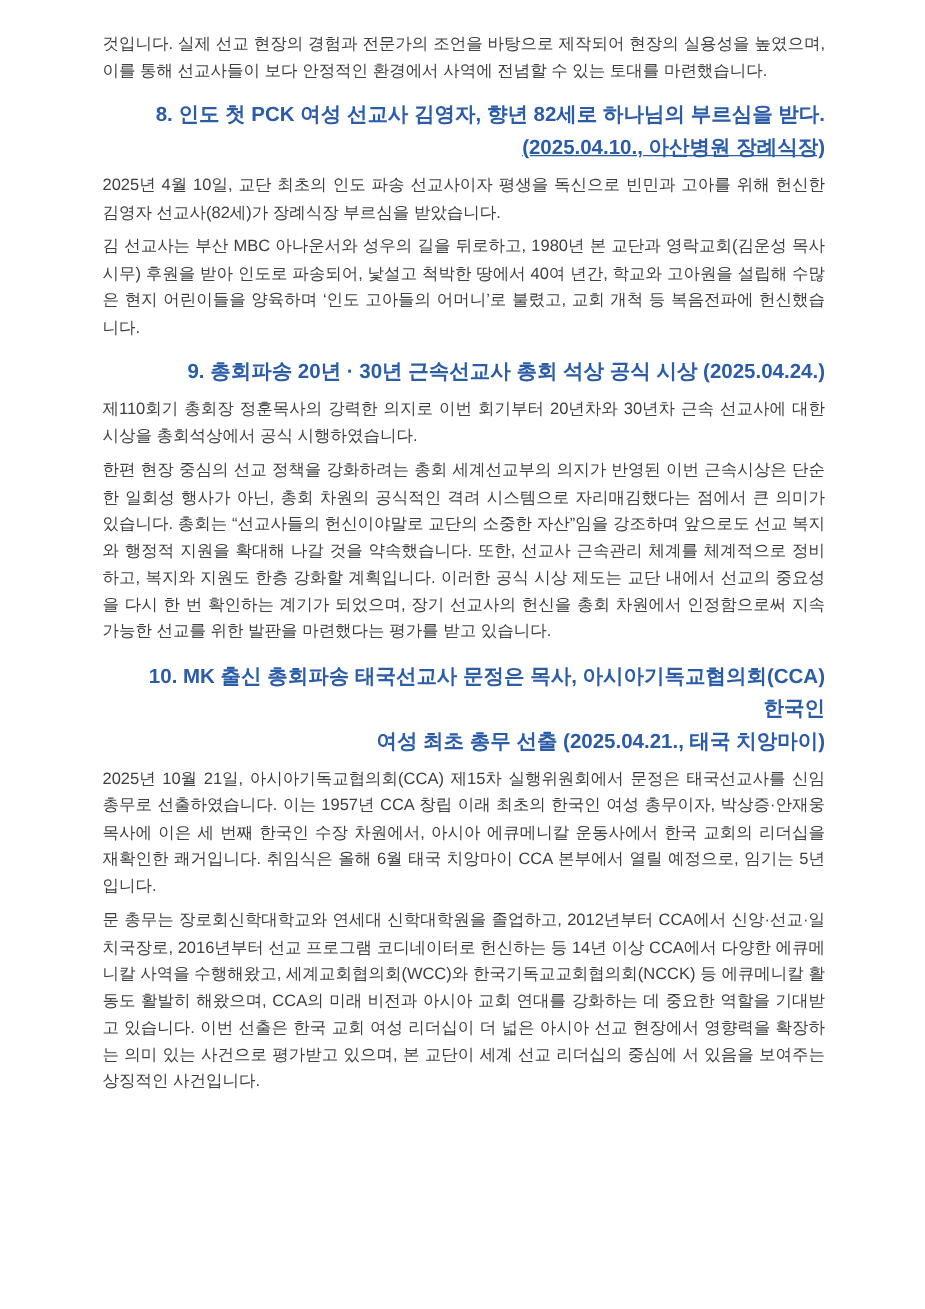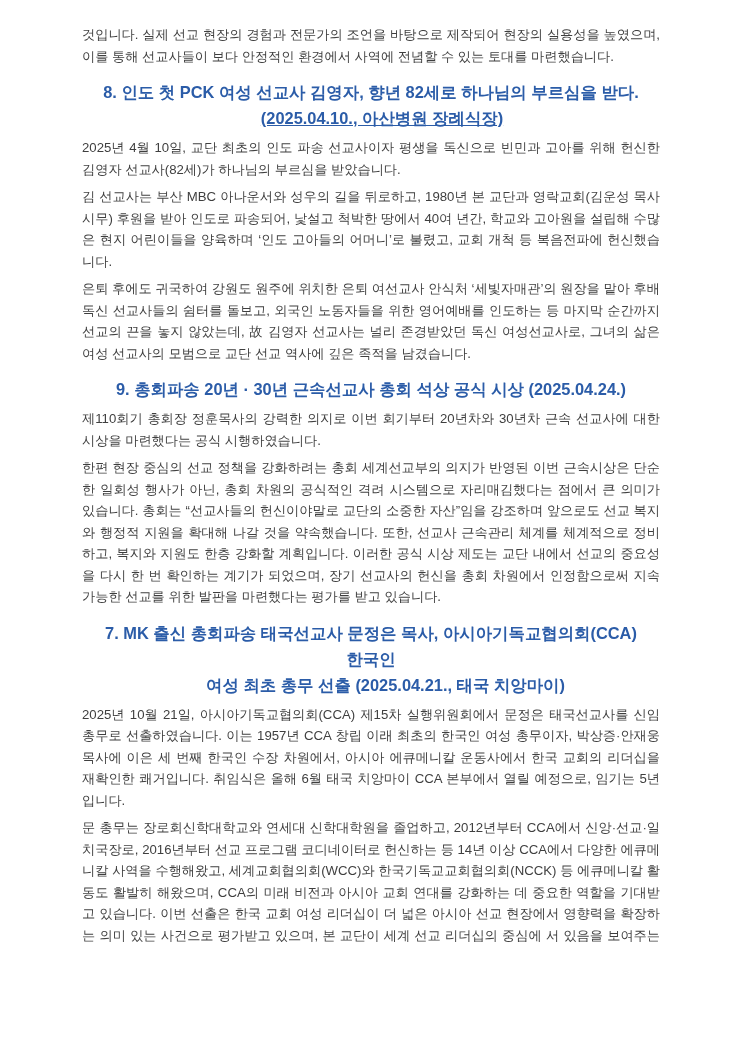--- a/index.html
+++ b/index.html
@@ -24,48 +24,47 @@
   }
   .body-para {
     margin: 0 0 6px 0;
   }
   .section-title {
     color: #2b5ca8;
     font-weight: bold;
     font-size: 16.4px;
     line-height: 26px;
     margin: 12px 0 6px 0;
-    text-align: center;
+    text-align: right;
     word-break: keep-all;
   }
   .t-line { display: block; }
   .t-cont-sm { padding-left: 22px; text-decoration: underline; }
   .t-cont-lg { padding-left: 29px; }
 </style>
 </head>
 <body>
 
 <div class="page">
 
   <p class="body-para">것입니다. 실제 선교 현장의 경험과 전문가의 조언을 바탕으로 제작되어 현장의 실용성을 높였으며, 이를 통해 선교사들이 보다 안정적인 환경에서 사역에 전념할 수 있는 토대를 마련했습니다.</p>
 
   <h2 class="section-title">
     <span class="t-line">8. 인도 첫 PCK 여성 선교사 김영자, 향년 82세로 하나님의 부르심을 받다.</span>
     <span class="t-line t-cont-sm">(2025.04.10., 아산병원 장례식장)</span>
   </h2>
-  <p class="body-para">2025년 4월 10일, 교단 최초의 인도 파송 선교사이자 평생을 독신으로 빈민과 고아를 위해 헌신한 김영자 선교사(82세)가 하나님의 부르심을 받았습니다.</p>
+  <p class="body-para">2025년 4월 10일, 교단 최초의 인도 파송 선교사이자 평생을 독신으로 빈민과 고아를 위해 헌신한 김영자 선교사(82세)가 장례식장 부르심을 받았습니다.</p>
   <p class="body-para">김 선교사는 부산 MBC 아나운서와 성우의 길을 뒤로하고, 1980년 본 교단과 영락교회(김운성 목사 시무) 후원을 받아 인도로 파송되어, 낯설고 척박한 땅에서 40여 년간, 학교와 고아원을 설립해 수많은 현지 어린이들을 양육하며 ‘인도 고아들의 어머니’로 불렸고, 교회 개척 등 복음전파에 헌신했습니다.</p>
-  <p class="body-para">은퇴 후에도 귀국하여 강원도 원주에 위치한 은퇴 여선교사 안식처 ‘세빛자매관’의 원장을 맡아 후배 독신 선교사들의 쉼터를 돌보고, 외국인 노동자들을 위한 영어예배를 인도하는 등 마지막 순간까지 선교의 끈을 놓지 않았는데, 故 김영자 선교사는 널리 존경받았던 독신 여성선교사로, 그녀의 삶은 여성 선교사의 모범으로 교단 선교 역사에 깊은 족적을 남겼습니다.</p>
 
   <h2 class="section-title">
     <span class="t-line">9. 총회파송 20년 · 30년 근속선교사 총회 석상 공식 시상 (2025.04.24.)</span>
   </h2>
-  <p class="body-para">제110회기 총회장 정훈목사의 강력한 의지로 이번 회기부터 20년차와 30년차 근속 선교사에 대한 시상을 마련했다는 공식 시행하였습니다.</p>
+  <p class="body-para">제110회기 총회장 정훈목사의 강력한 의지로 이번 회기부터 20년차와 30년차 근속 선교사에 대한 시상을 총회석상에서 공식 시행하였습니다.</p>
   <p class="body-para">한편 현장 중심의 선교 정책을 강화하려는 총회 세계선교부의 의지가 반영된 이번 근속시상은 단순한 일회성 행사가 아닌, 총회 차원의 공식적인 격려 시스템으로 자리매김했다는 점에서 큰 의미가 있습니다. 총회는 “선교사들의 헌신이야말로 교단의 소중한 자산”임을 강조하며 앞으로도 선교 복지와 행정적 지원을 확대해 나갈 것을 약속했습니다. 또한, 선교사 근속관리 체계를 체계적으로 정비하고, 복지와 지원도 한층 강화할 계획입니다. 이러한 공식 시상 제도는 교단 내에서 선교의 중요성을 다시 한 번 확인하는 계기가 되었으며, 장기 선교사의 헌신을 총회 차원에서 인정함으로써 지속가능한 선교를 위한 발판을 마련했다는 평가를 받고 있습니다.</p>
 
   <h2 class="section-title">
-    <span class="t-line">7. MK 출신 총회파송 태국선교사 문정은 목사, 아시아기독교협의회(CCA) 한국인</span>
+    <span class="t-line">10. MK 출신 총회파송 태국선교사 문정은 목사, 아시아기독교협의회(CCA) 한국인</span>
     <span class="t-line t-cont-lg">여성 최초 총무 선출 (2025.04.21., 태국 치앙마이)</span>
   </h2>
   <p class="body-para">2025년 10월 21일, 아시아기독교협의회(CCA) 제15차 실행위원회에서 문정은 태국선교사를 신임 총무로 선출하였습니다. 이는 1957년 CCA 창립 이래 최초의 한국인 여성 총무이자, 박상증·안재웅 목사에 이은 세 번째 한국인 수장 차원에서, 아시아 에큐메니칼 운동사에서 한국 교회의 리더십을 재확인한 쾌거입니다. 취임식은 올해 6월 태국 치앙마이 CCA 본부에서 열릴 예정으로, 임기는 5년입니다.</p>
   <p class="body-para">문 총무는 장로회신학대학교와 연세대 신학대학원을 졸업하고, 2012년부터 CCA에서 신앙·선교·일치국장로, 2016년부터 선교 프로그램 코디네이터로 헌신하는 등 14년 이상 CCA에서 다양한 에큐메니칼 사역을 수행해왔고, 세계교회협의회(WCC)와 한국기독교교회협의회(NCCK) 등 에큐메니칼 활동도 활발히 해왔으며, CCA의 미래 비전과 아시아 교회 연대를 강화하는 데 중요한 역할을 기대받고 있습니다. 이번 선출은 한국 교회 여성 리더십이 더 넓은 아시아 선교 현장에서 영향력을 확장하는 의미 있는 사건으로 평가받고 있으며, 본 교단이 세계 선교 리더십의 중심에 서 있음을 보여주는 상징적인 사건입니다.</p>
 
 </div>
 
 </body></html>

